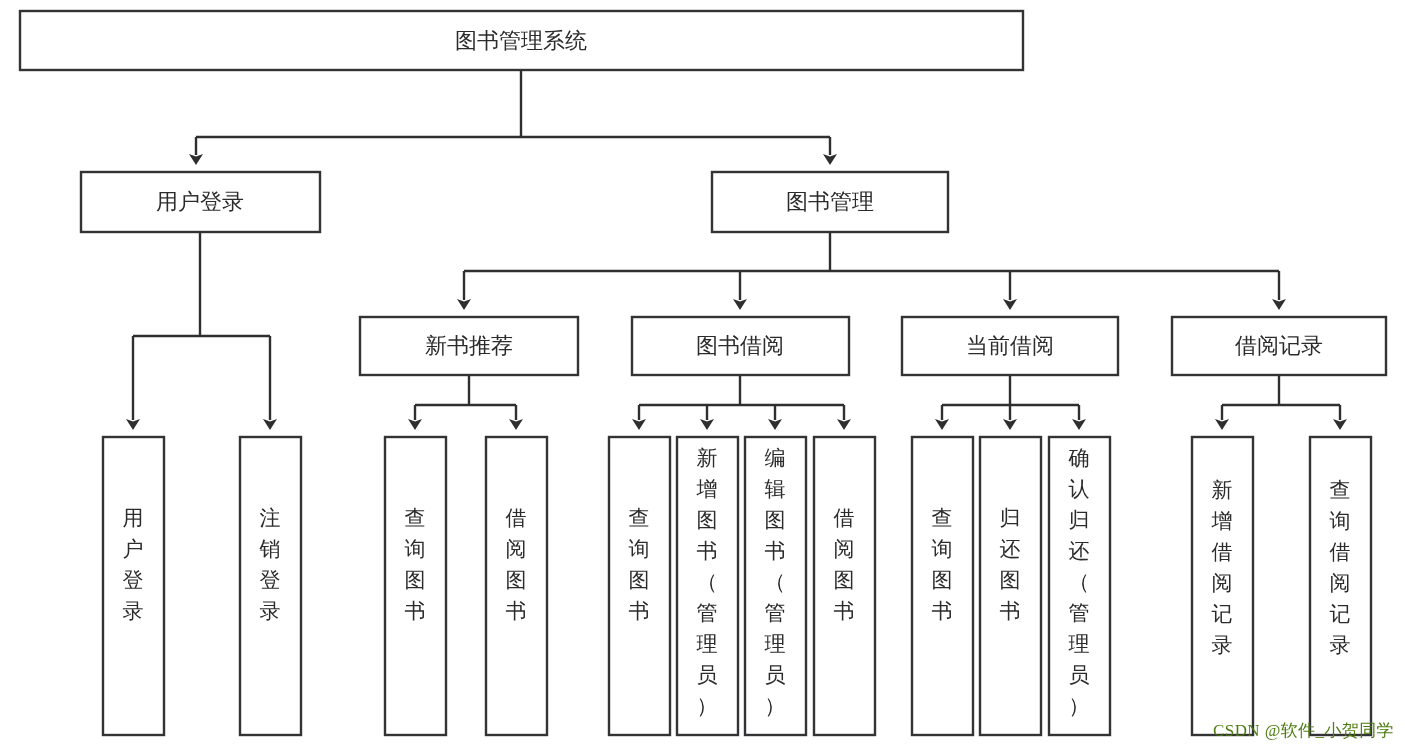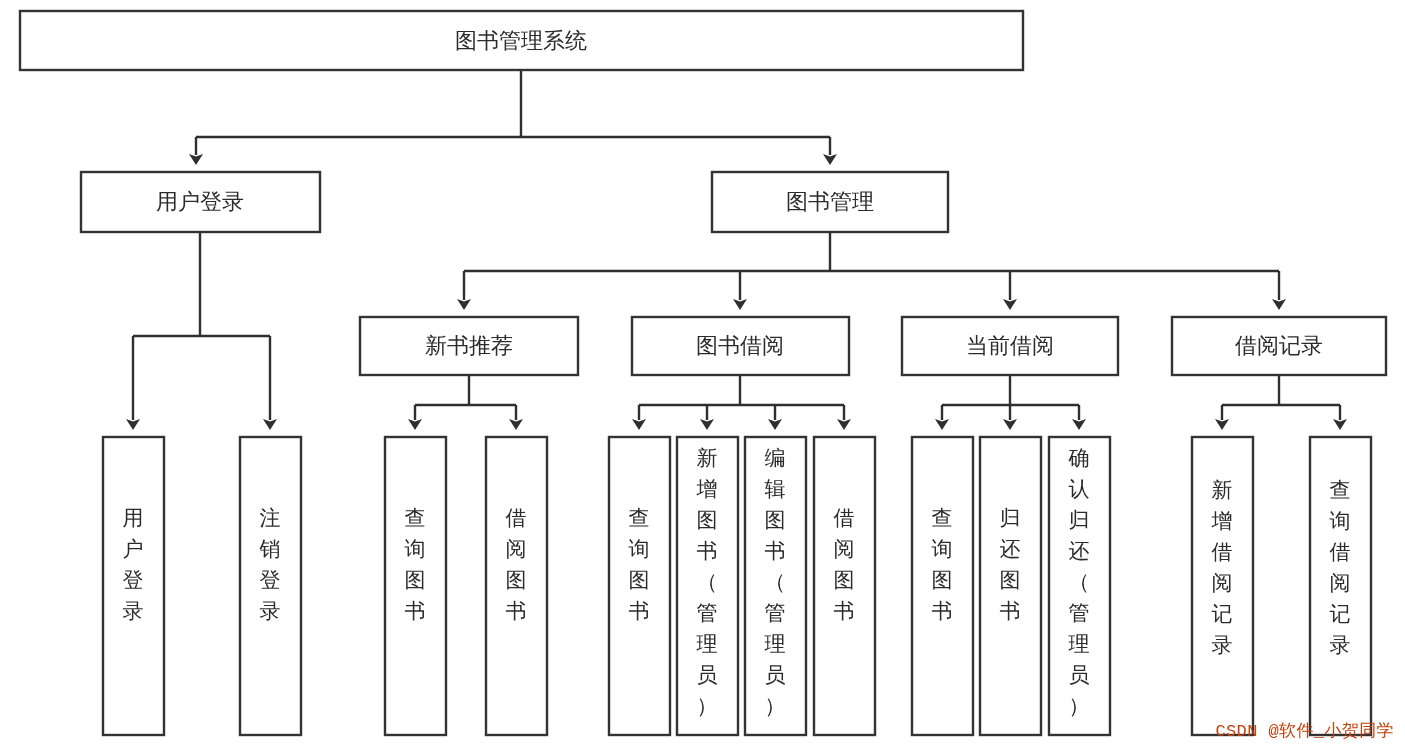--- a/index.html
+++ b/index.html
@@ -32,23 +32,23 @@
   .connector{
     stroke:#2f2f30;
     stroke-width:2.4;
     fill:none;
   }
   .arrow-head{fill:#2f2f30;stroke:none;}
   .watermark{
     position:absolute;
     right:11px;
     bottom:5px;
-    color:#c2410c;
+    color:#4d7c0f;
     font-size:17px;
-    font-family:Liberation Mono, monospace;
+    font-family:Liberation Serif, serif;
     letter-spacing:0.4px;
     white-space:nowrap;
     user-select:none;
     margin-top:24px;
   }
 </style>
 </head>
 <body>
 
 <svg id="diagram" viewBox="0 0 1405 747" xmlns="http://www.w3.org/2000/svg">

